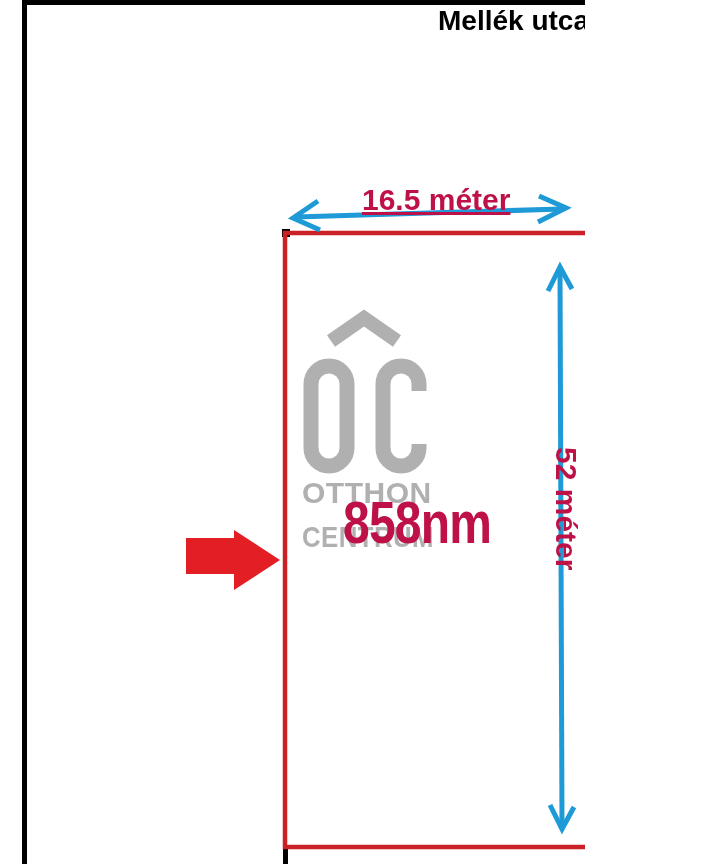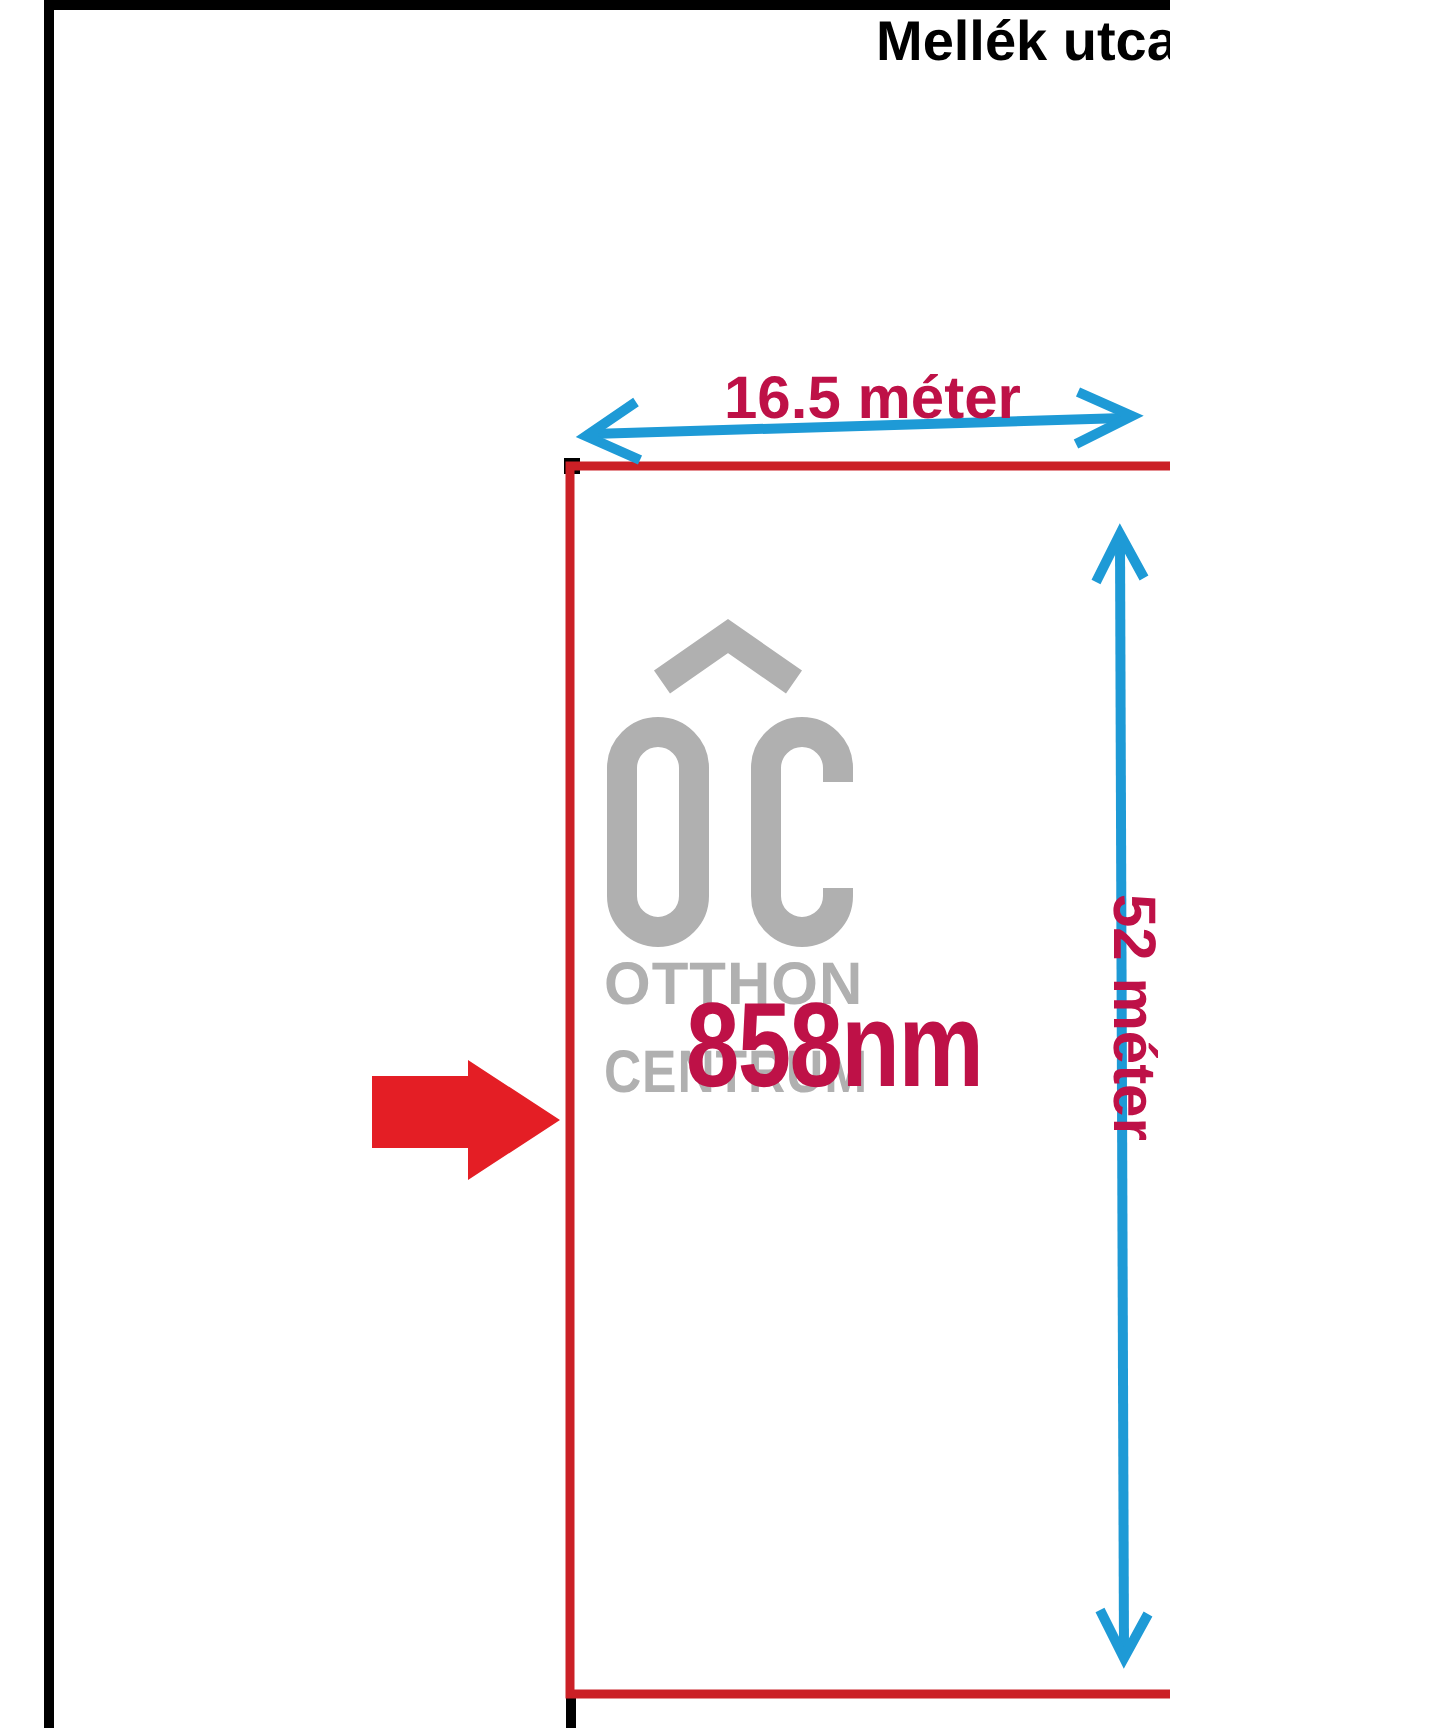--- a/index.html
+++ b/index.html
@@ -14,21 +14,21 @@
   .label{
     position:absolute;
     font-weight:bold;
     white-space:nowrap;
     line-height:1;
   }
   .street{font-size:28px;color:#000;}
   .street-top{left:438px;top:7px;}
   .street-bottom{left:71px;top:830px;}
   .dim{color:#be1147;}
-  .dim-width{left:362px;top:185px;font-size:30px;}
+  .dim-width{left:362px;top:185px;font-size:30px;text-decoration:underline;}
   .dim-depth{
     left:551px;top:447px;font-size:30px;
     writing-mode:vertical-rl;
   }
   .wm{color:#b0b0b0;letter-spacing:0.5px;font-size:30px;}
   .wm-line1{left:302px;top:478px;}
   .wm-line2{left:302px;top:522px;transform:scaleX(.86);transform-origin:left top;}
   .area{
     left:343px;top:493px;
     font-size:60px;color:#be1147;

